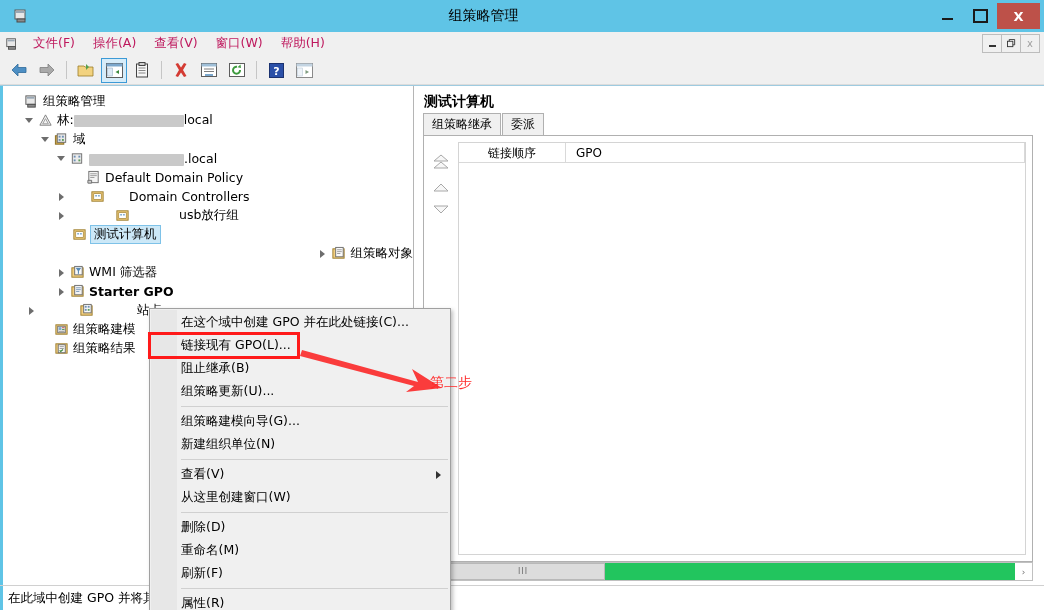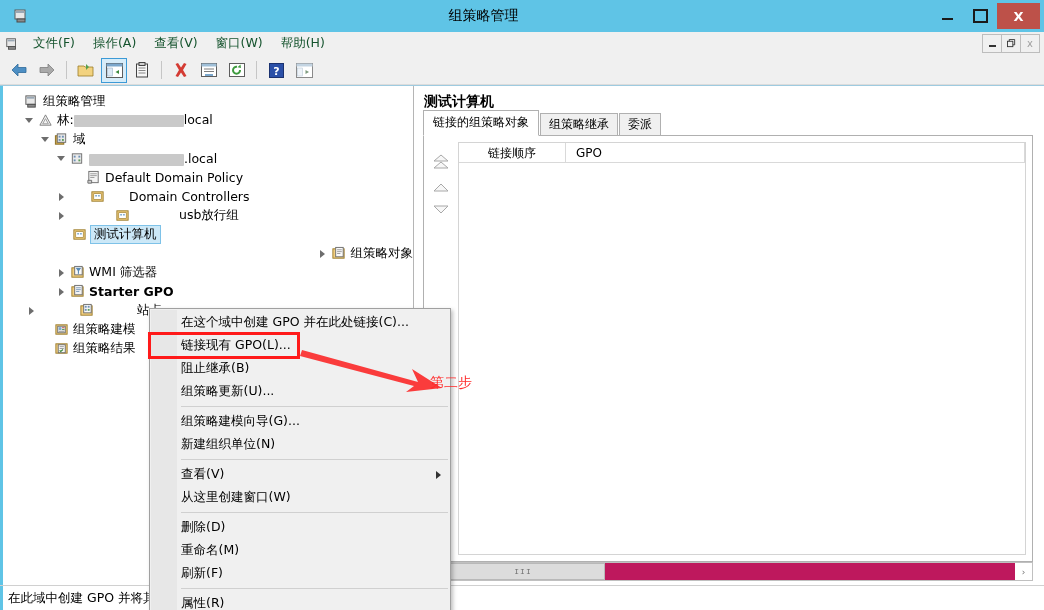--- a/index.html
+++ b/index.html
@@ -55,21 +55,21 @@
     height: 23px; min-height: 23px;
     background: #f0f0f0;
     border-bottom: 1px solid #f0f0f0;
     display: flex; align-items: center;
     position: relative;
   }
   .menubar-icon { width: 24px; display:flex; align-items:center; justify-content:center; }
   .menubar-items { display: flex; align-items: center; }
   .menubar-item {
     padding: 2px 9px;
-    font-size: 12.5px; color: #14532d; cursor: default; white-space: nowrap;
+    font-size: 12.5px; color: #be185d; cursor: default; white-space: nowrap;
   }
   .mdi-controls {
     position: absolute; right: 4px; top: 2px;
     display: flex; gap: 0px;
   }
   .mdi-btn {
     width: 18px; height: 17px;
     border: 1px solid #bdbdbd; background: #f0f0f0;
     display: flex; align-items: center; justify-content: center;
     font-size: 10px; color: #333; margin-left: -1px;
@@ -215,21 +215,21 @@
     margin: 0 11px 4px 9px;
     border: 1px solid #c0c0c0;
     display: flex; align-items: stretch;
     background: #fff;
   }
   .sarrow {
     width: 17px; min-width: 17px;
     display: flex; align-items: center; justify-content: center;
     font-size: 9px; color: #707070; background: #fff;
   }
-  .strack { flex: 1; position: relative; background: #be185d; font-family: Liberation Mono, monospace; }
+  .strack { flex: 1; position: relative; background: #22c55e; }
   .sthumb {
     position: absolute; left: 0; top: 0; bottom: 0;
     width: 162px;
     background: #dcdcdc; border: 1px solid #b8b8b8;
     display: flex; align-items: center; justify-content: center;
     font-size: 8px; color: #6f6f6f; letter-spacing: 1px;
   }
 
   
   .statusbar {
@@ -642,21 +642,20 @@
           <span class="tlabel">组策略结果</span>
         </div>
 
       </div>
     </div>
 
     <div class="rightpane">
       <div class="rp-title">测试计算机</div>
 
       <div class="tabstrip">
-        <div class="tab sel">链接的组策略对象</div>
         <div class="tab">组策略继承</div>
         <div class="tab">委派</div>
       </div>
 
       <div class="tabbody">
         <div class="orderbtns">
           <div>
             <svg width="18" height="17" viewBox="0 0 18 17">
               <path d="M9 1 L16 7 L2 7 Z" fill="#f7f7f7" stroke="#a8a8a8"></path>
               <path d="M9 8 L16 14 L2 14 Z" fill="#f7f7f7" stroke="#a8a8a8"></path>

